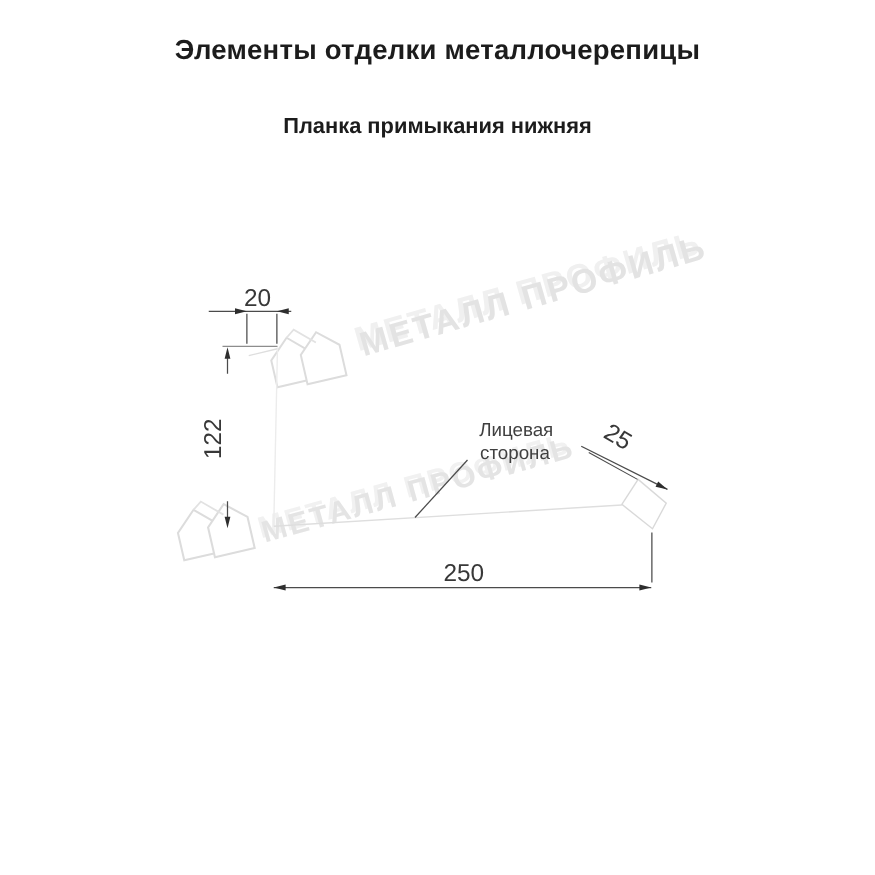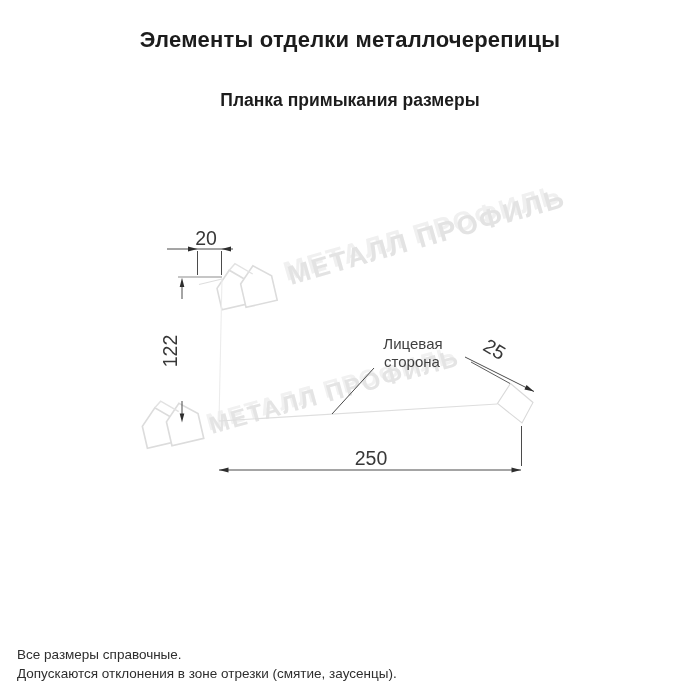--- a/index.html
+++ b/index.html
@@ -13,21 +13,21 @@
   #footer{position:absolute;left:17px;top:646px;font-size:13.5px;line-height:18.5px;color:#2e2e2e;}
   .wm-text{font-weight:bold;letter-spacing:2px;}
   svg text{font-family:"Liberation Sans","DejaVu Sans",sans-serif;}
 </style>
 </head>
 <body>
 
 <div id="page">
 
   <div id="title" class="hdr">Элементы отделки металлочерепицы</div>
-  <div id="subtitle" class="hdr">Планка примыкания размеры</div>
+  <div id="subtitle" class="hdr">Планка примыкания нижняя</div>
 
   <svg id="diagram-svg" viewBox="0 0 700 700">
 
     <g>
       <g transform="translate(250,289) rotate(-13)">
         <path d="M -32,14 L -32,-8 L -16,-23 L -1,-9 L -1,14 Z" fill="#ffffff" stroke="#dcdcdc" stroke-width="1.6"></path>
         <path d="M -8,17 L -8,-7 L 8,-22 L 24,-8 L 24,17 Z" fill="#ffffff" stroke="#dcdcdc" stroke-width="1.6"></path>
         <path d="M -16,-23 L -9,-28 L 6,-14" fill="none" stroke="#e2e2e2" stroke-width="1.4"></path>
       </g>
       <g transform="translate(291,285) rotate(-16)">
@@ -90,18 +90,14 @@
       <text transform="translate(491,355) rotate(31)" text-anchor="middle" font-size="19.5" fill="#383838" stroke="none">25</text>
     </g>
 
     <g>
       <line x1="374" y1="368" x2="332" y2="414" stroke="#4b4b4b" stroke-width="1"></line>
       <text x="413" y="349" text-anchor="middle" font-size="15" fill="#3f3f3f">Лицевая</text>
       <text x="412" y="367" text-anchor="middle" font-size="15" fill="#3f3f3f">сторона</text>
     </g>
   </svg>
 
-  <div id="footer">
-    <div>Все размеры справочные.</div>
-    <div>Допускаются отклонения в зоне отрезки (смятие, заусенцы).</div>
-  </div>
 
 </div>
 
 </body></html>

